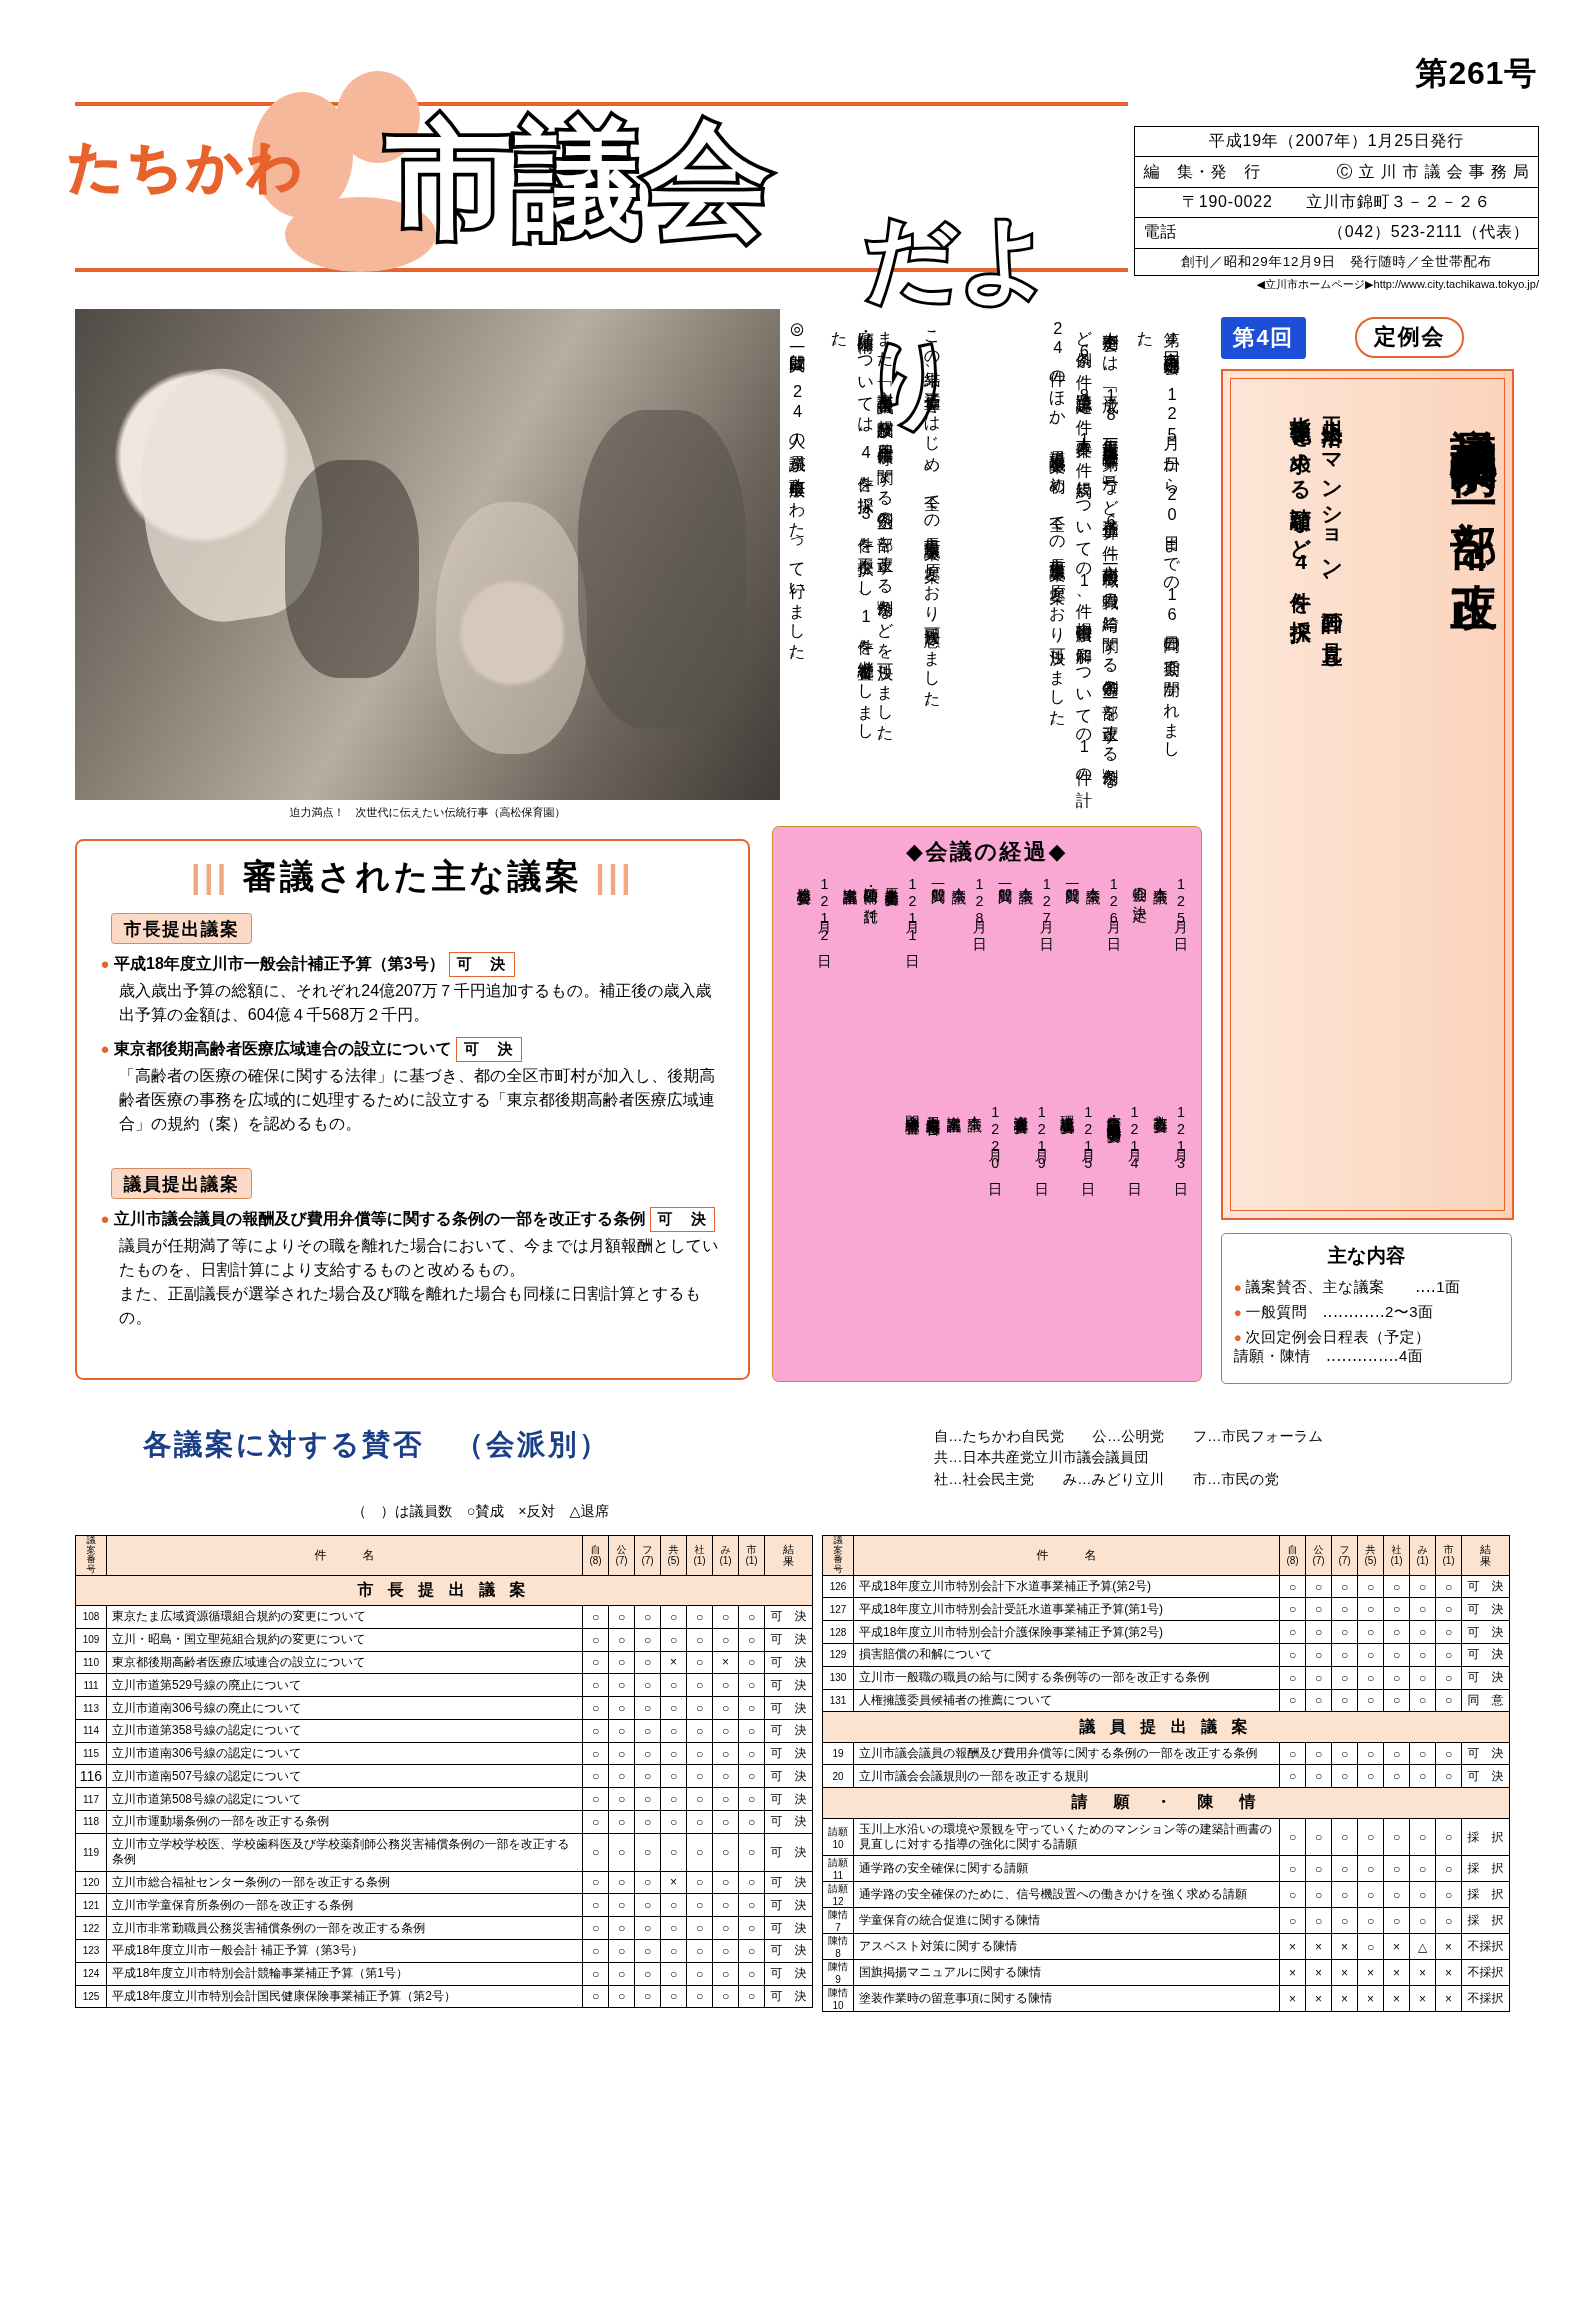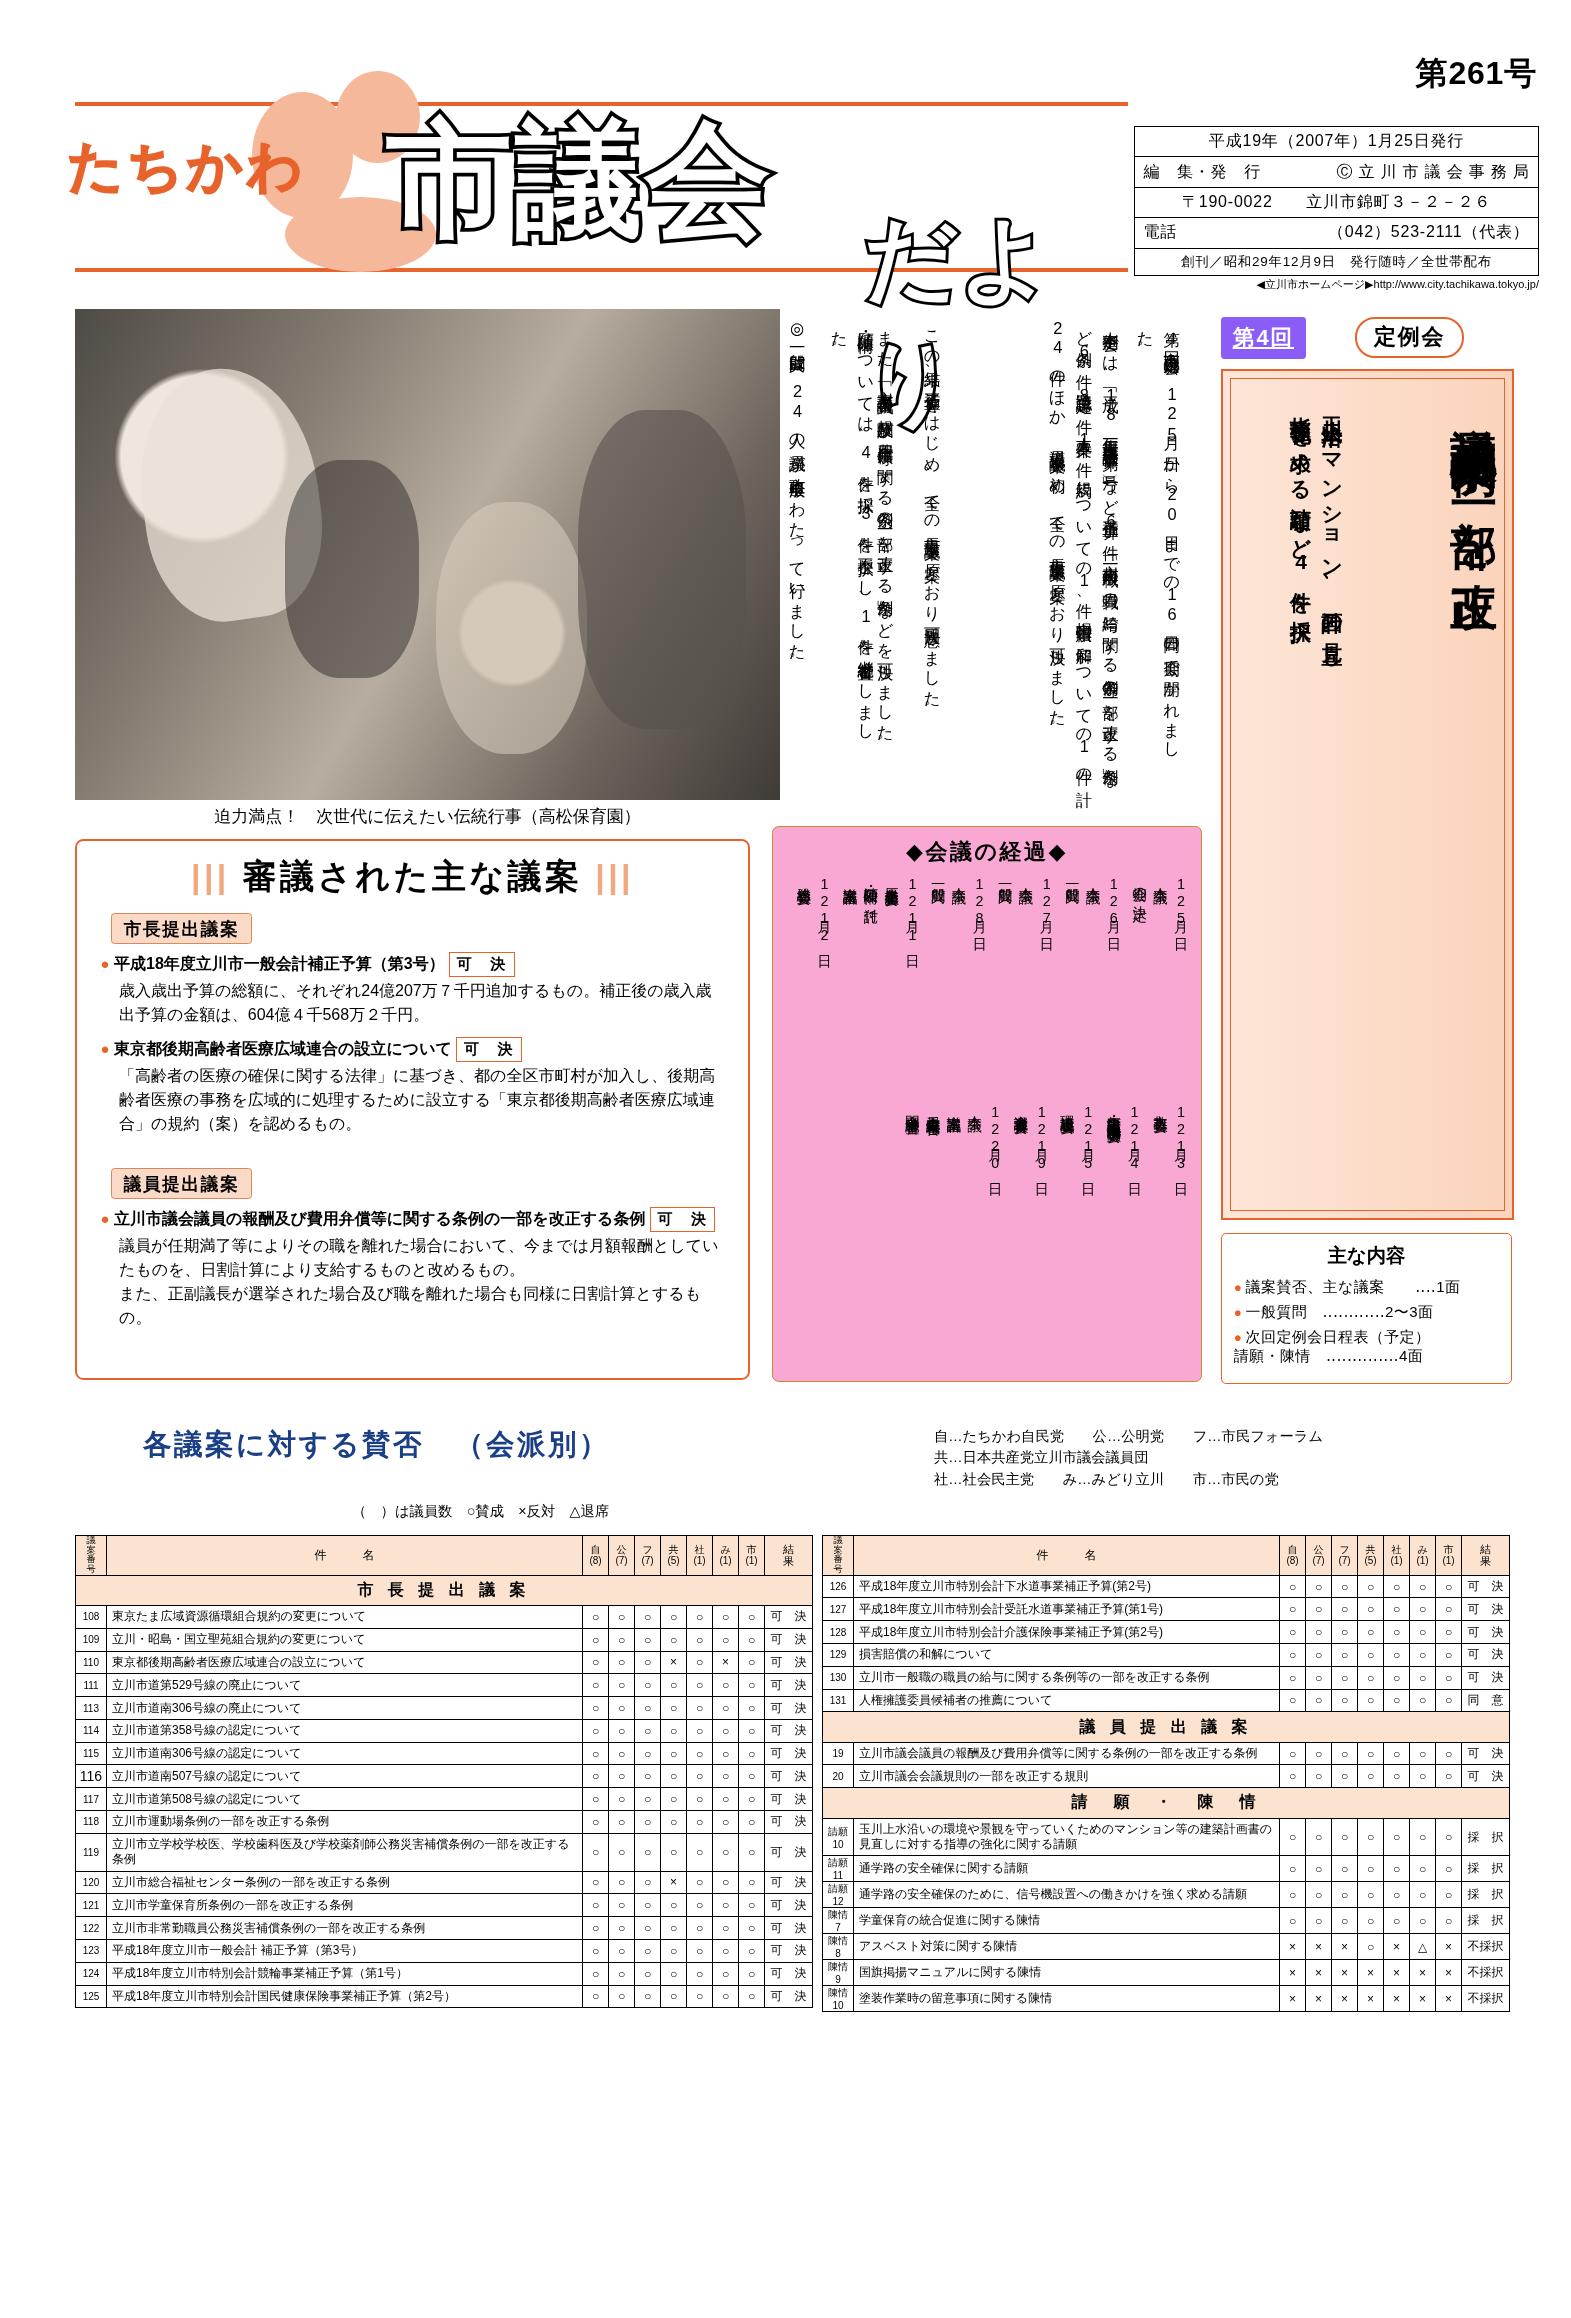--- a/index.html
+++ b/index.html
@@ -30,32 +30,32 @@
   .photo{position:absolute;left:75px;top:309px;width:705px;height:491px;background:#8d8d8d;overflow:hidden;}
   .photo .inner{position:absolute;inset:0;
     background:
       radial-gradient(circle at 18% 30%, #efe7dd 0 12%, rgba(0,0,0,0) 13%),
       radial-gradient(circle at 62% 66%, #cfc3b4 0 9%, rgba(0,0,0,0) 10%),
       linear-gradient(120deg,#4e4a45 0%,#837b70 28%,#b7ada0 52%,#6d655c 78%,#3f3b37 100%);}
   .photo .shape1{position:absolute;left:67px;top:59px;width:176px;height:252px;background:#e9e2d7;border-radius:50% 50% 40% 40%;opacity:.75;transform:rotate(-8deg);}
   .photo .shape2{position:absolute;left:210px;top:151px;width:134px;height:218px;background:#2f2c29;border-radius:40%;opacity:.5;}
   .photo .shape3{position:absolute;left:361px;top:193px;width:151px;height:252px;background:#d8cec0;border-radius:45%;opacity:.55;}
   .photo .shape4{position:absolute;left:503px;top:101px;width:168px;height:319px;background:#57524c;border-radius:40%;opacity:.6;}
-  .photo-cap{position:absolute;left:75px;top:805px;width:705px;text-align:center;font-size:17px;}
+  .photo-cap{position:absolute;left:75px;top:805px;width:705px;text-align:center;font-size:11px;}
 
   
   .vtext{position:absolute;writing-mode:vertical-rl;text-orientation:upright;font-size:16.4px;line-height:1.62;letter-spacing:1.3px;}
 
   
   .hl-wrap{position:absolute;left:1221px;top:369px;width:289px;height:847px;border:2.5px solid #e8632b;background:linear-gradient(90deg,#fde6d8,#fbd3bb);}
   .hl-inner{position:absolute;inset:6.7px;border:1.7px solid #e8632b;}
   .hl-main{position:absolute;right:11.7px;top:18.5px;writing-mode:vertical-rl;text-orientation:upright;font-size:47px;font-weight:bold;letter-spacing:5px;line-height:1.12;color:#000;}
   .hl-sub{position:absolute;right:164px;top:28.5px;writing-mode:vertical-rl;text-orientation:upright;font-size:21px;font-weight:bold;letter-spacing:2.5px;line-height:1.5;color:#000;}
   .badge4{position:absolute;left:1221px;top:317px;width:289px;height:42px;}
-  .badge4 .b1{position:absolute;left:0;top:0;background:#8b5cf6;color:#fff;font-size:22px;font-weight:bold;padding:5.9px 11.7px;border-radius:3.4px;letter-spacing:1.7px;text-decoration:underline;}
+  .badge4 .b1{position:absolute;left:0;top:0;background:#1d4ed8;color:#fff;font-size:22px;font-weight:bold;padding:5.9px 11.7px;border-radius:3.4px;letter-spacing:1.7px;}
   .badge4 .b2{position:absolute;left:134px;top:0;border:2.5px solid #e8632b;color:#000;font-size:22px;font-weight:bold;padding:3.4px 17px;border-radius:20px;letter-spacing:1.7px;background:#fff;}
 
   
   .toc{position:absolute;left:1221px;top:1233px;width:289px;border:1.7px solid #e8632b;background:#fff;border-radius:5px;padding:8.4px 0 11.7px;}
   .toc h4{margin:0 0 8.4px;text-align:center;font-size:19.3px;color:#000;}
   .toc li{list-style:none;font-size:15px;margin:5.9px 11.7px;letter-spacing:0.4px;}
   .toc li .dot{color:#e8632b;font-size:13.4px;margin-right:3.4px;}
 
   
   .gian{position:absolute;left:75px;top:839px;width:671px;height:537px;border:2.5px solid #e8632b;border-radius:8.4px;background:#fff;}

